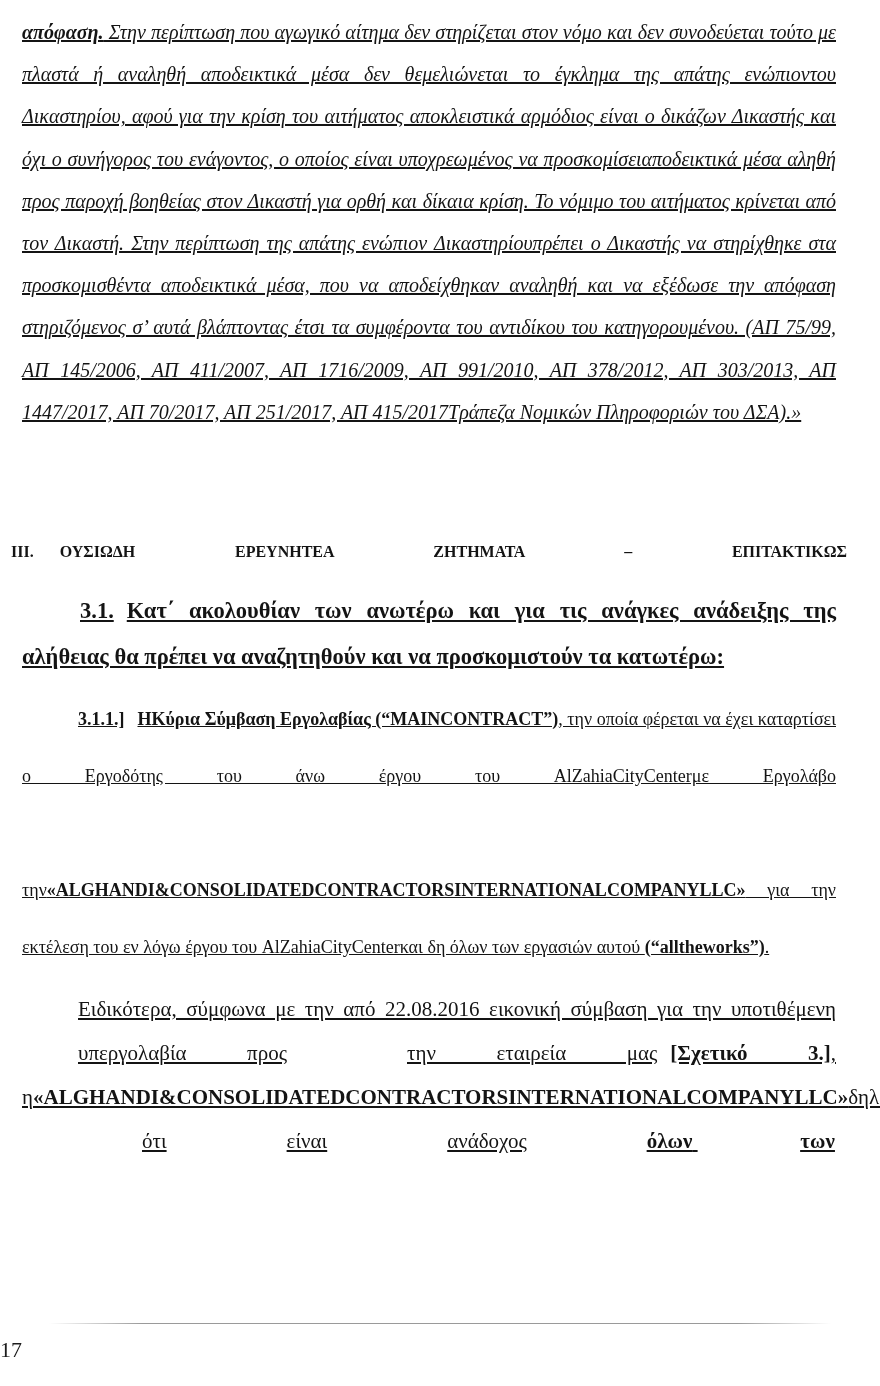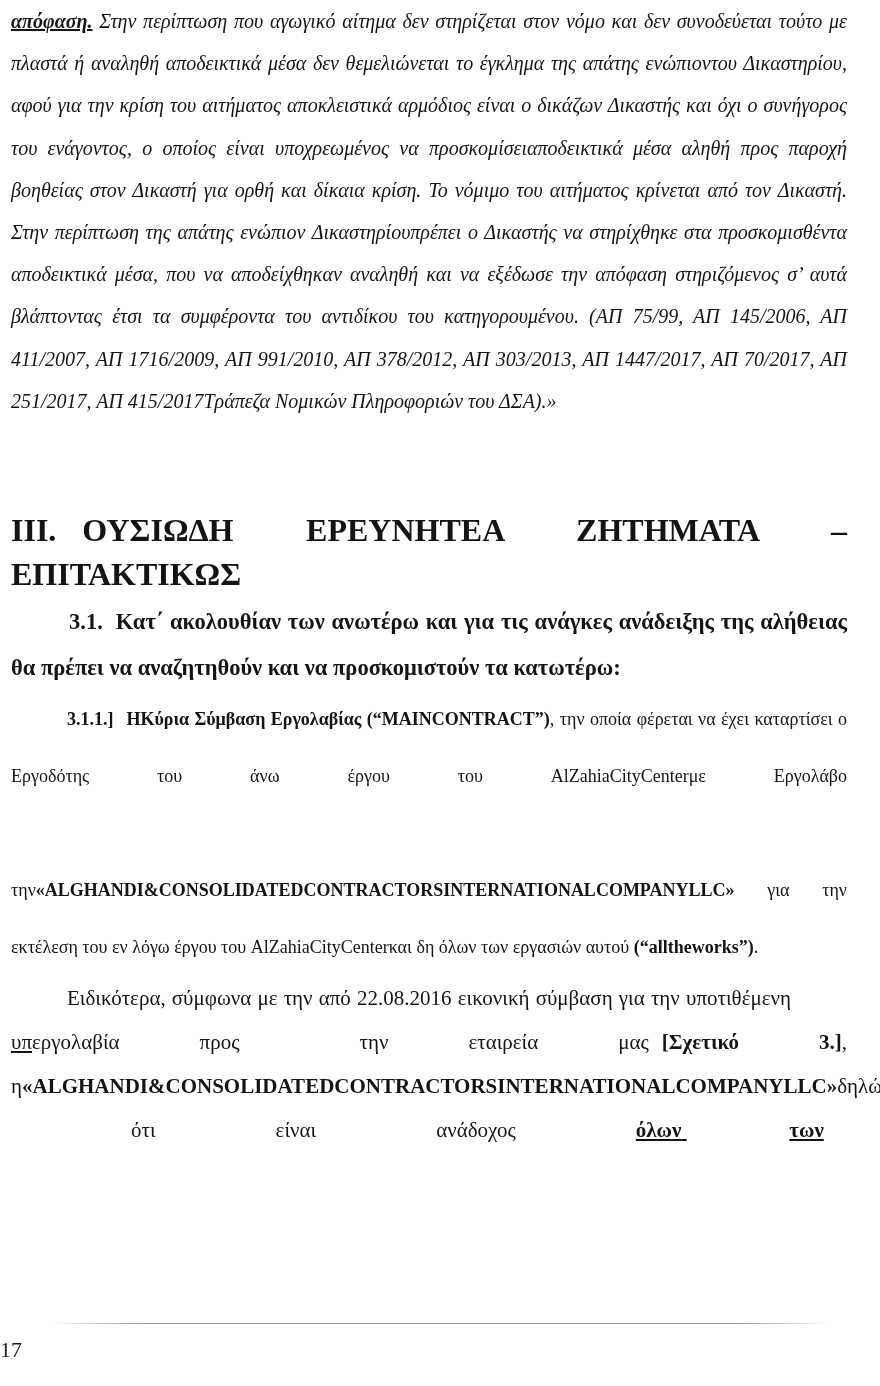--- a/index.html
+++ b/index.html
@@ -23,25 +23,26 @@
   }
   .content {
     position: absolute;
     left: 11px;
     top: 0px;
     width: 836px;
   }
 
   
   p {
-    margin: 0;
+    margin: 11px;
     text-align: justify;
     text-justify: inter-word;
     font-size: 20.5px;
     line-height: 42.2px;
+    text-decoration: underline;
   }
   p.quote {
     font-style: italic;
     font-size: 20px;
     line-height: 42.2px;
   }
   .indent { display: inline-block; width: 58px; }
   .indent-sm { display: inline-block; width: 56px; }
 
   b, .b { font-weight: bold; }
@@ -51,21 +52,21 @@
   .biu { font-weight: bold; font-style: italic; text-decoration: underline; }
   .bu { font-weight: bold; text-decoration: underline; }
 
   
   .gap-1 { height: 86px; }
   .gap-2 { height: 3px; }
 
   
   .heading {
     font-weight: bold;
-    font-size: 32px;
+    font-size: 16px;
     line-height: 44px;
     text-align: justify;
     text-justify: inter-word;
     margin: 0;
   }
   .heading .line1 {
     display: block;
     text-align: justify;
     text-align-last: justify;
   }

